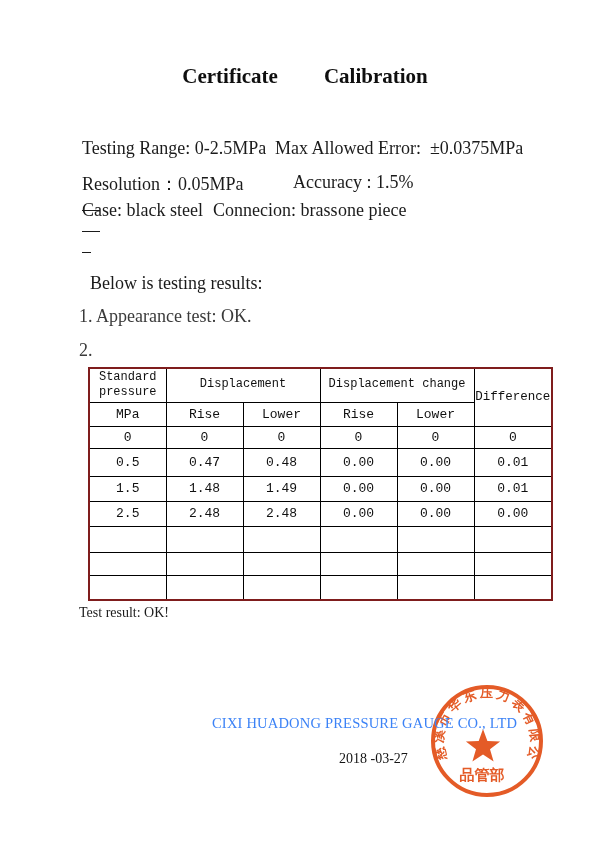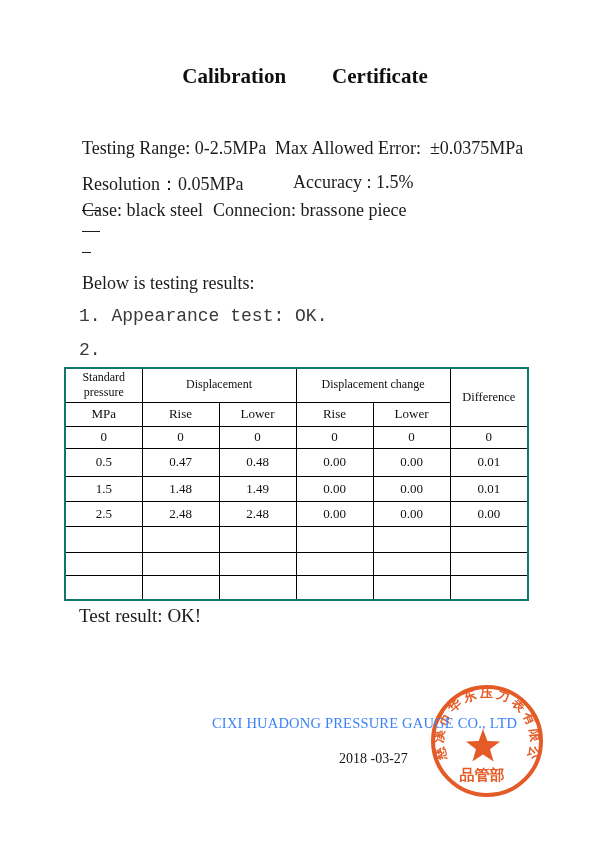--- a/index.html
+++ b/index.html
@@ -28,37 +28,38 @@
     width: 500px;
     height: 18px;
     font-size: 18px;
     white-space: pre;
   }
   .line span { position: absolute; top: 0; left: 0; white-space: pre; }
   .l1 { top: 138px; }  .l1 .s2 { left: 193px; }
   .l2 { top: 172px; text-decoration: underline; }  .l2 .s2 { left: 211px; }
   .l3 { top: 200px; }  .l3 .s2 { left: 131px; }  .l3 .s3 { left: 256px; }
   .l4 { top: 239px; }
-  .l5 { top: 273px; }
+  .l5 { top: 273px; margin-left: 8px; }
   .sans {
-    font-family: Liberation Mono, monospace;
+    font-family: Liberation Serif, serif;
     color: #3a3a3a;
     left: 79px;
   }
   .l6 { top: 306px; }
   .l7 { top: 340px; }
 
   table.results {
     position: absolute;
-    left: 64px;
+    left: 88px;
     top: 367px;
     width: 463px;
     border-collapse: collapse;
     table-layout: fixed;
-    border: 2px solid #0f766e;
+    border: 2px solid #7f1d1d;
+    font-family: Liberation Mono, monospace;
   }
   table.results td {
     border: 1px solid #000;
     text-align: center;
     vertical-align: middle;
     padding: 0;
     font-size: 13px;
     color: #101010;
     overflow: hidden;
   }
@@ -71,21 +72,21 @@
   tbody tr:nth-child(3) { height: 25px; }
   tbody tr:nth-child(4) { height: 25px; }
   tbody tr:nth-child(5) { height: 26px; }
   tbody tr:nth-child(6) { height: 23px; }
   tbody tr:nth-child(7) { height: 25px; }
 
   .test-result {
     position: absolute;
     left: 79px;
     top: 605px;
-    font-size: 19px;
+    font-size: 14px;
   }
   .company {
     position: absolute;
     left: 212px;
     top: 715px;
     font-size: 14.5px;
     letter-spacing: 0.2px;
     z-index: 2;
     color: #3b82f6;
   }
@@ -118,22 +119,22 @@
     font-weight: bold;
     font-family: "DejaVu Sans", sans-serif;
   }
 </style>
 </head>
 <body>
 
 <div class="page">
 
   <h1 class="title" style="margin:0;">
+    <span>Certificate</span>
     <span>Calibration</span>
-    <span>Certificate</span>
   </h1>
 
   <div class="line l1">
     <span>Testing Range: 0-2.5MPa</span>
     <span class="s2">Max Allowed Error:  ±0.0375MPa</span>
   </div>
 
   <div class="line l2">
     <span>Resolution：0.05MPa</span>
     <span class="s2">Accuracy : 1.5%</span>

